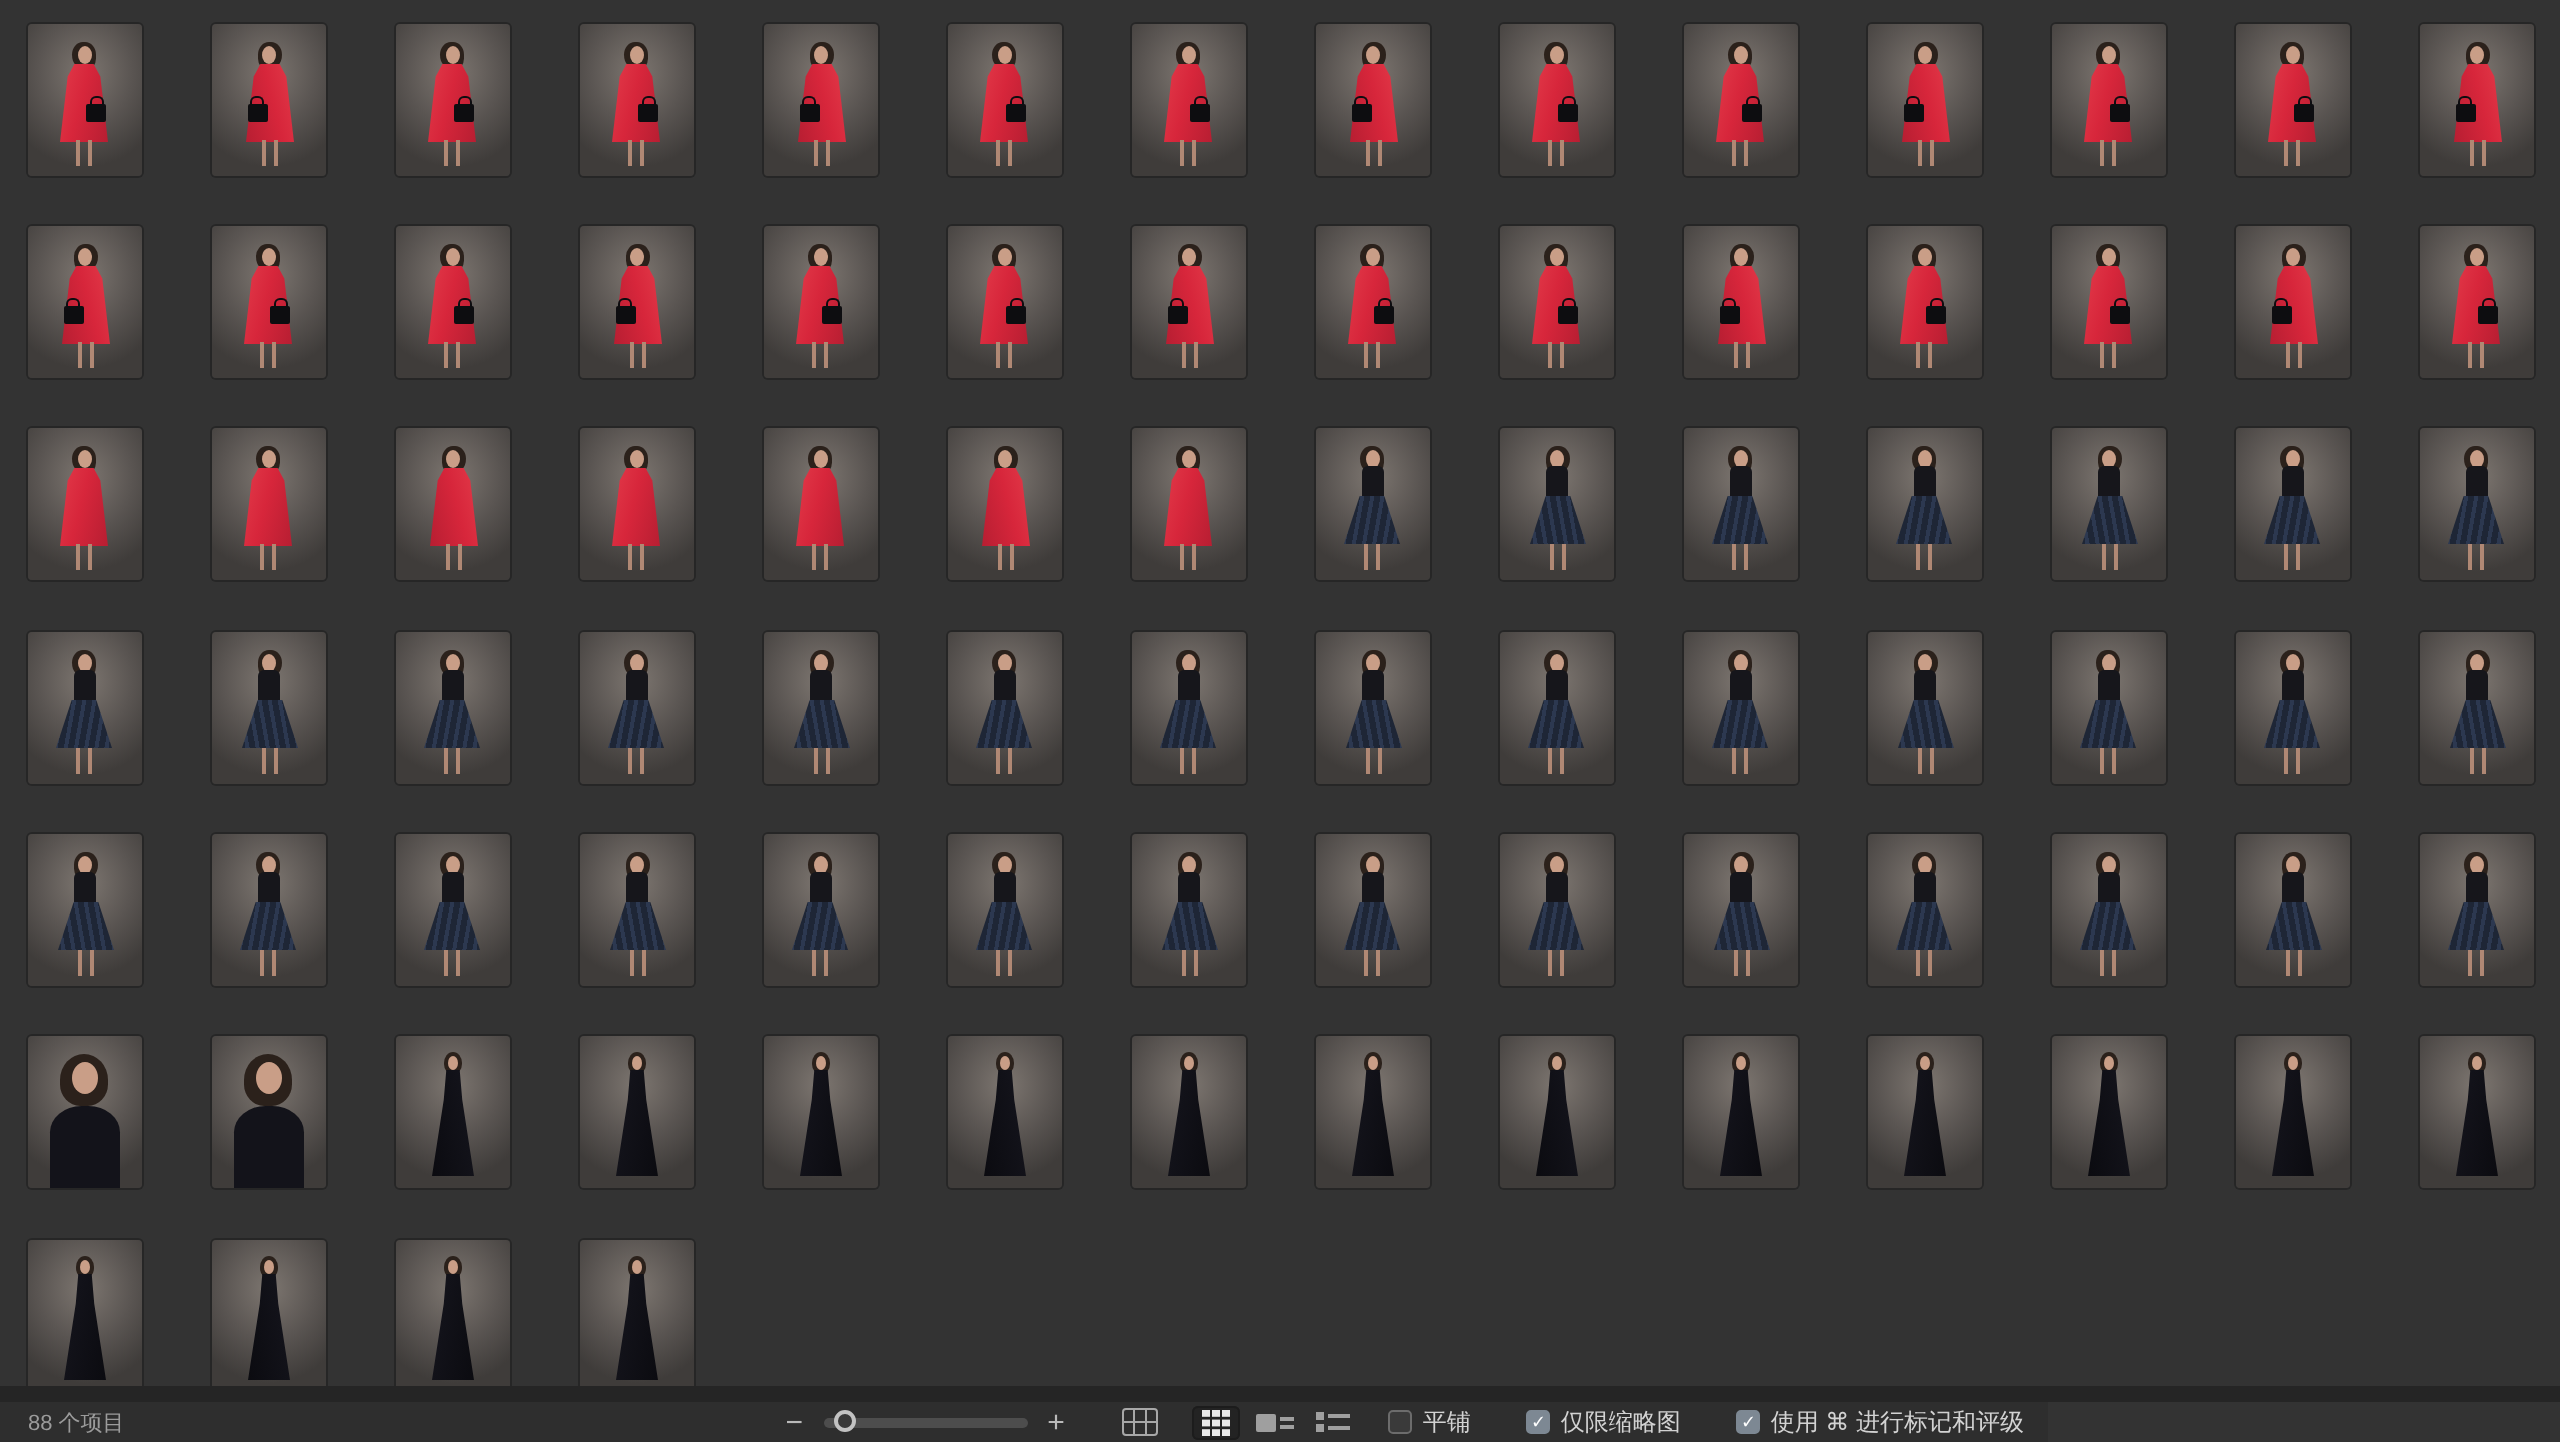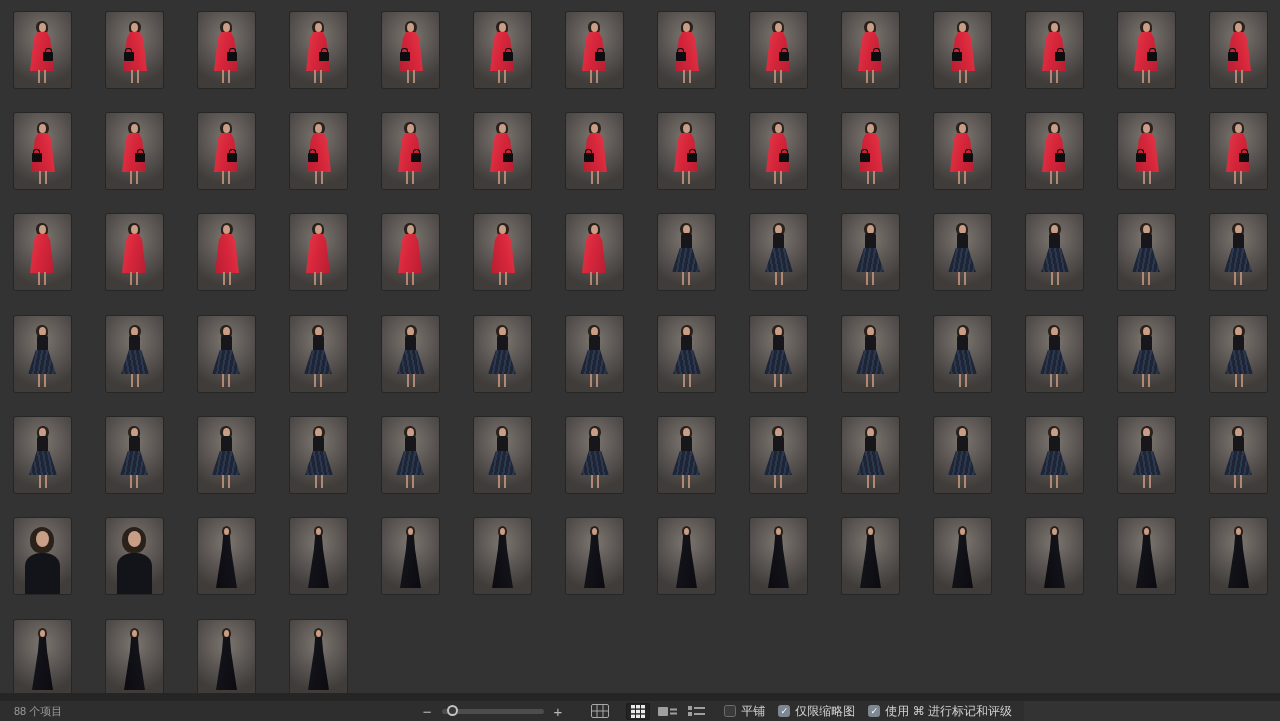--- a/index.html
+++ b/index.html
@@ -70,21 +70,21 @@
   .slider-track { position:absolute; left:0; right:0; top:5px; height:5px; border-radius:3px; background:#4d4d4d; }
   .slider-knob  { position:absolute; top:1px; width:11px; height:11px; border-radius:50%;
                   border:2px solid #c2c2c2; background:#383838; }
 
   .icon-btn { display:flex; align-items:center; justify-content:center;
               width:24px; height:17px; border:none; background:transparent; border-radius:3px; padding:0; }
   .icon-btn.active { background:#232323; box-shadow:inset 0 0 0 1px #1c1c1c; }
   .tbl-icon { margin-left:24px; margin-right:14px; }
   .viewgroup { display:flex; align-items:center; gap:5px; margin-right:16px; }
 
-  .cb-group { display:flex; align-items:center; gap:13px; }
+  .cb-group { display:flex; align-items:center; gap:28px; }
   .cb-item  { display:flex; align-items:center; gap:5px; cursor:default; }
   .cb-box   { width:12px; height:12px; border-radius:2.5px; border:1px solid #6c6c6c; background:#3a3a3a;
               display:flex; align-items:center; justify-content:center; flex:0 0 12px; }
   .cb-box.checked { background:#7d8893; border-color:#7d8893; }
   .cb-box.checked::after { content:'✓'; color:#ffffff; font-size:9px; line-height:1; font-weight:bold; }
   .cb-label { font-size:12px; color:#d2d2d2; white-space:nowrap; }
 </style>
 </head>
 <body>
 

